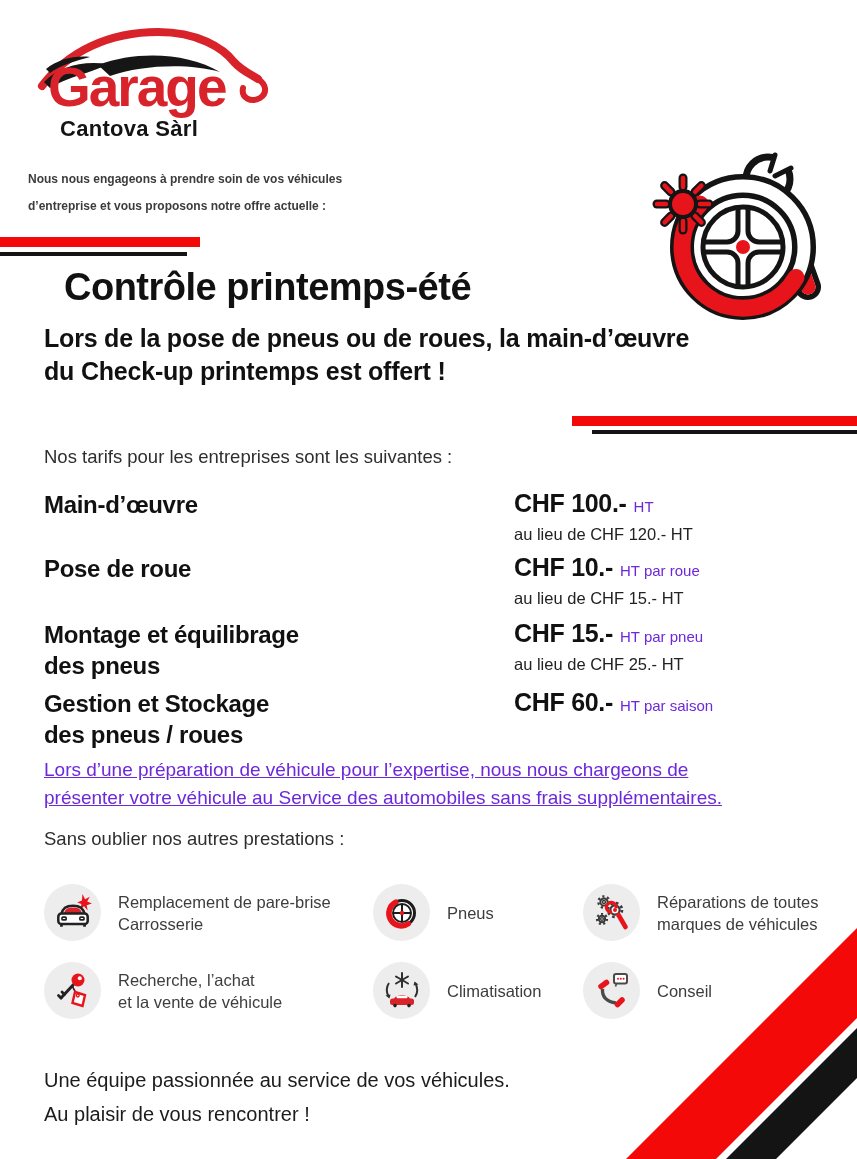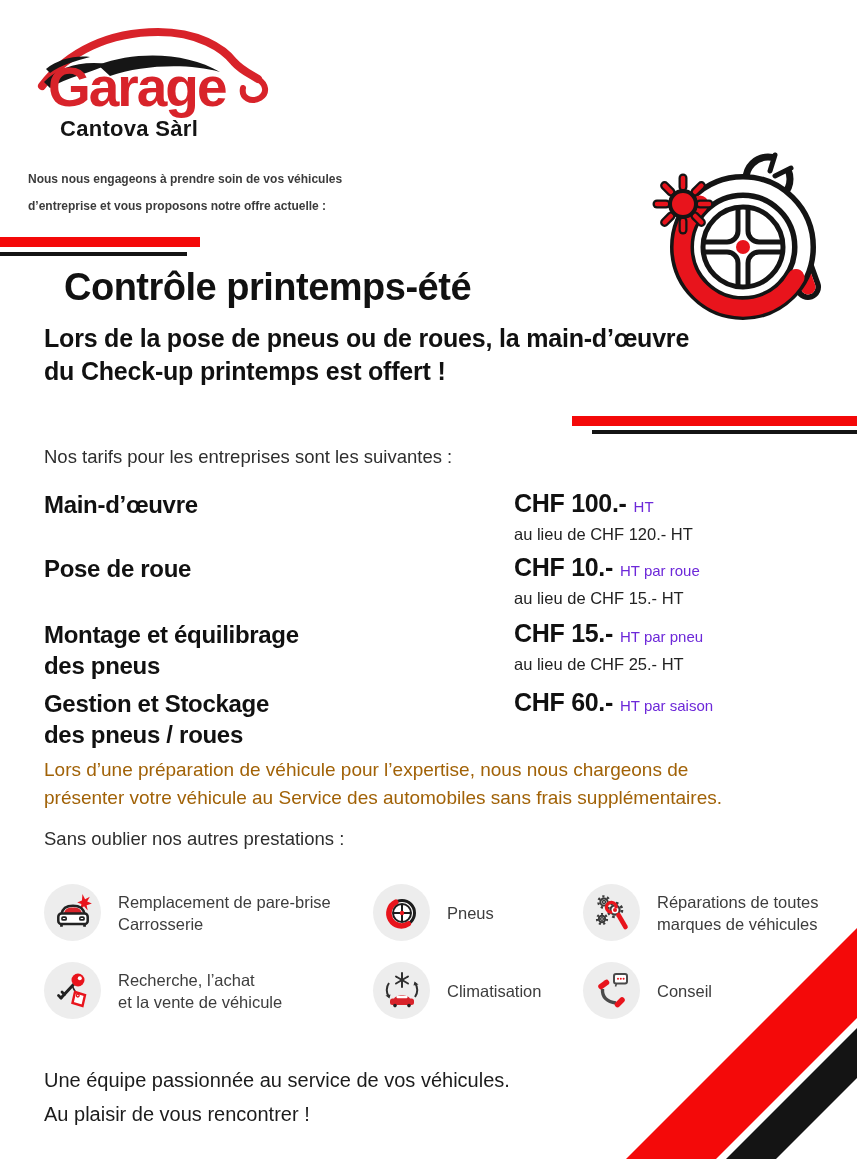--- a/index.html
+++ b/index.html
@@ -36,21 +36,21 @@
   
   .tariffs-intro{left:44px;top:446px;font-size:18.5px;color:#2e2e2e;}
   .price-row{left:0;width:857px;}
   .price-label{position:absolute;left:44px;top:0;font-size:24px;font-weight:700;
                color:#111;line-height:31px;letter-spacing:-.3px;}
   .price-label span{display:block;}
   .price-value{position:absolute;left:514px;top:0;}
   .chf{font-size:25px;font-weight:700;color:#111;letter-spacing:-.3px;}
   .unit{font-size:15px;font-weight:400;color:#6d28d9;margin-left:7px;}
   .old{font-size:16.5px;color:#222;margin-top:7px;}
-  .note{left:44px;top:756px;font-size:19px;line-height:28px;color:#a16207;width:700px;}
+  .note{left:44px;top:756px;font-size:19px;line-height:28px;color:#6d28d9;width:700px;text-decoration:underline;}
 
   
   .services-intro{left:44px;top:828px;font-size:18.5px;color:#2e2e2e;}
   .service{display:flex;align-items:center;gap:17px;}
   .service-circle{width:57px;height:57px;border-radius:50%;background:#ededed;
                   display:flex;align-items:center;justify-content:center;flex:0 0 auto;}
   .service-label{font-size:16.5px;line-height:22px;color:#3d3d3d;}
   .service-label span{display:block;}
 
   

